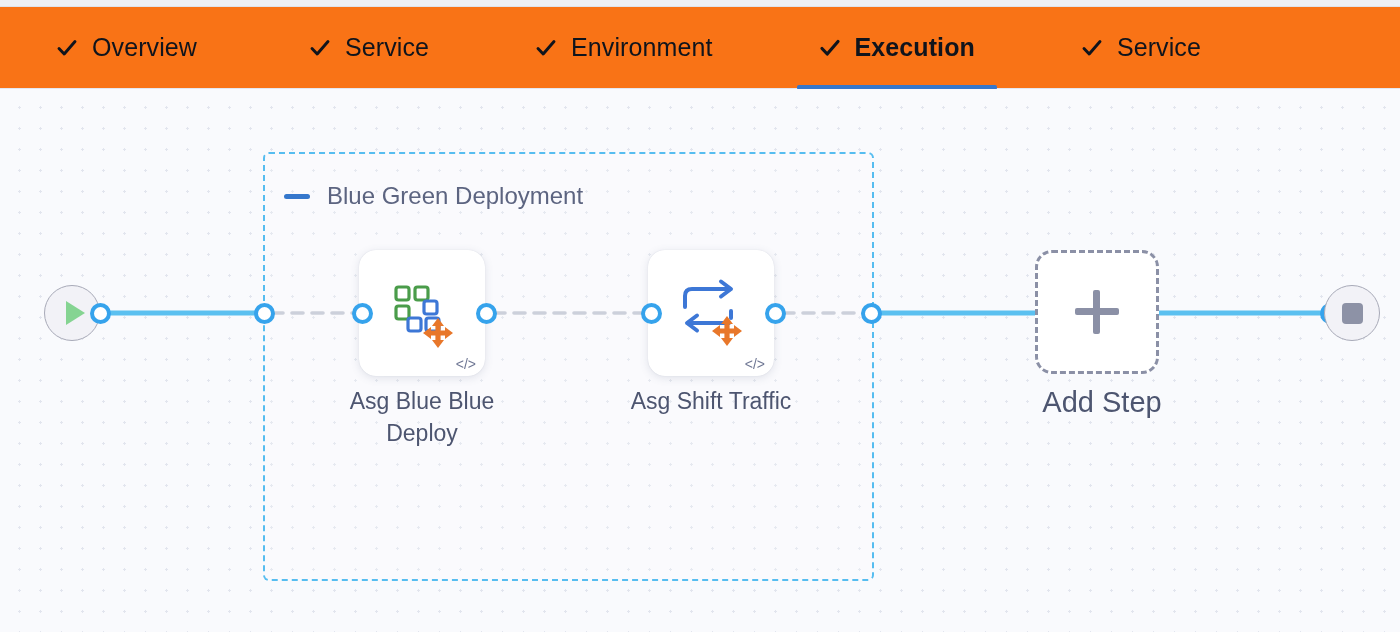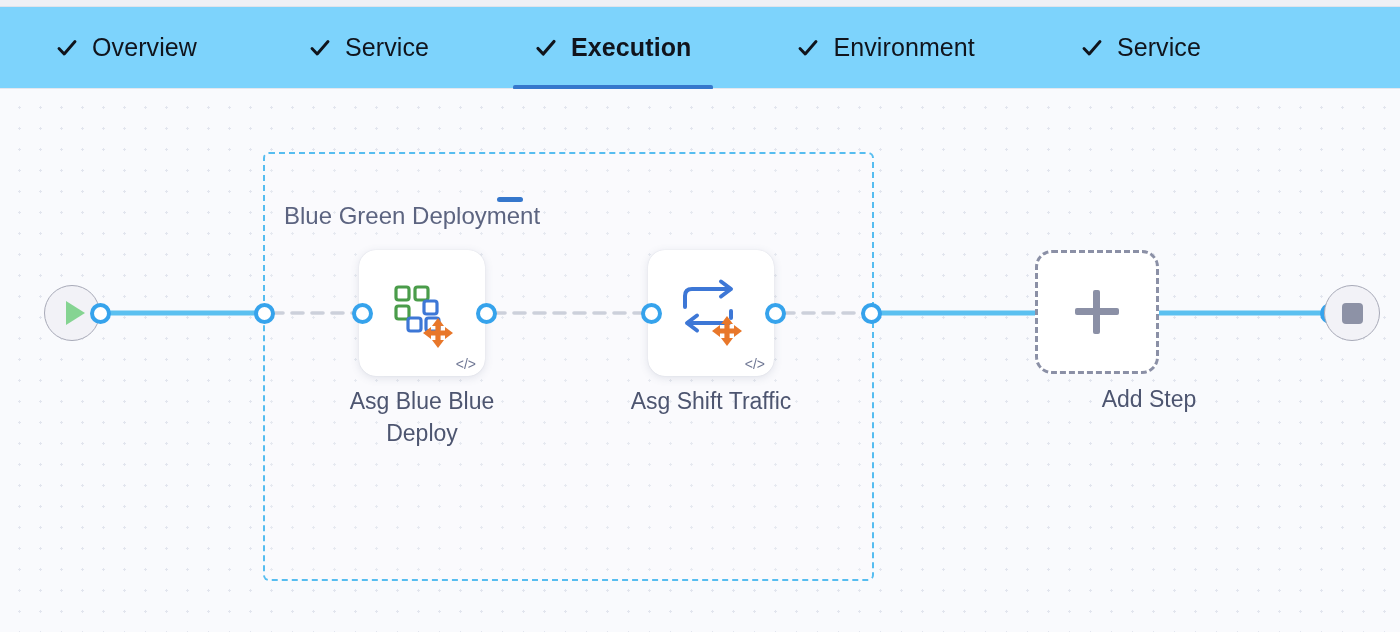--- a/index.html
+++ b/index.html
@@ -28,21 +28,21 @@
     background: #eef0f5;
     border-bottom: 1px solid #dfe3eb;
     box-sizing: border-box;
   }
 
   
   .tabbar {
     position: absolute;
     left: 0; top: 7px;
     width: 1400px; height: 82px;
-    background: #7dd3fc;
+    background: #f97316;
     border-bottom: 1px solid #e4e7ef;
     box-sizing: border-box;
     display: flex;
     align-items: center;
     padding-left: 34px;
   }
   .tab {
     position: relative;
     display: flex;
     align-items: center;
@@ -104,25 +104,24 @@
     width: 611px;
     height: 429px;
     border: 2px dashed #56bdf0;
     border-radius: 6px;
     box-sizing: border-box;
     background: rgba(255,255,255,0.16);
   }
   .stage-header {
     position: absolute;
     left: 19px;
-    top: 43px;
+    top: 27px;
     display: flex;
-    align-items: flex-end;
+    align-items: center;
     height: 30px;
-    flex-direction: column;
   }
   .stage-collapse {
     width: 26px;
     height: 5px;
     background: #3577cc;
     border-radius: 3px;
     margin-right: 17px;
     cursor: pointer;
     flex: 0 0 auto;
   }
@@ -249,25 +248,25 @@
   .add-plus::before {
     left: 0; top: 18px;
     width: 44px; height: 7px;
   }
   .add-plus::after {
     left: 18px; top: 0;
     width: 7px; height: 44px;
   }
   .add-label {
     position: absolute;
-    left: 1087px;
+    left: 1040px;
     top: 297px;
     width: 124px;
     text-align: center;
-    font-size: 23px;
+    font-size: 29px;
     color: #4d5570;
     white-space: nowrap;
   }
 </style>
 </head>
 <body>
 
 <div class="app">
 
   <div class="top-strip"></div>
@@ -285,36 +284,36 @@
 
     <div class="tab tab-gap-1">
       <span class="check">
         <svg width="22" height="22" viewBox="0 0 22 22">
             <path d="M3 11.5 L8.2 17 L19 4.5" fill="none" stroke="#10141c" stroke-width="2.9" stroke-linecap="round" stroke-linejoin="round"></path>
           </svg>
       </span>
       <span class="tab-label">Service</span>
     </div>
 
+    <div class="tab tab-gap-2">
+      <span class="check">
+        <svg width="22" height="22" viewBox="0 0 22 22">
+            <path d="M3 11.5 L8.2 17 L19 4.5" fill="none" stroke="#10141c" stroke-width="2.9" stroke-linecap="round" stroke-linejoin="round"></path>
+          </svg>
+      </span>
+      <span class="tab-label">Environment</span>
+    </div>
+
     <div class="tab tab-gap-3 active">
       <span class="check">
         <svg width="22" height="22" viewBox="0 0 22 22">
             <path d="M3 11.5 L8.2 17 L19 4.5" fill="none" stroke="#10141c" stroke-width="3.2" stroke-linecap="round" stroke-linejoin="round"></path>
           </svg>
       </span>
       <span class="tab-label">Execution</span>
-    </div>
-
-    <div class="tab tab-gap-2">
-      <span class="check">
-        <svg width="22" height="22" viewBox="0 0 22 22">
-            <path d="M3 11.5 L8.2 17 L19 4.5" fill="none" stroke="#10141c" stroke-width="2.9" stroke-linecap="round" stroke-linejoin="round"></path>
-          </svg>
-      </span>
-      <span class="tab-label">Environment</span>
     </div>
 
     <div class="tab tab-gap-4">
       <span class="check">
         <svg width="22" height="22" viewBox="0 0 22 22">
             <path d="M3 11.5 L8.2 17 L19 4.5" fill="none" stroke="#10141c" stroke-width="2.9" stroke-linecap="round" stroke-linejoin="round"></path>
           </svg>
       </span>
       <span class="tab-label">Service</span>
     </div>

